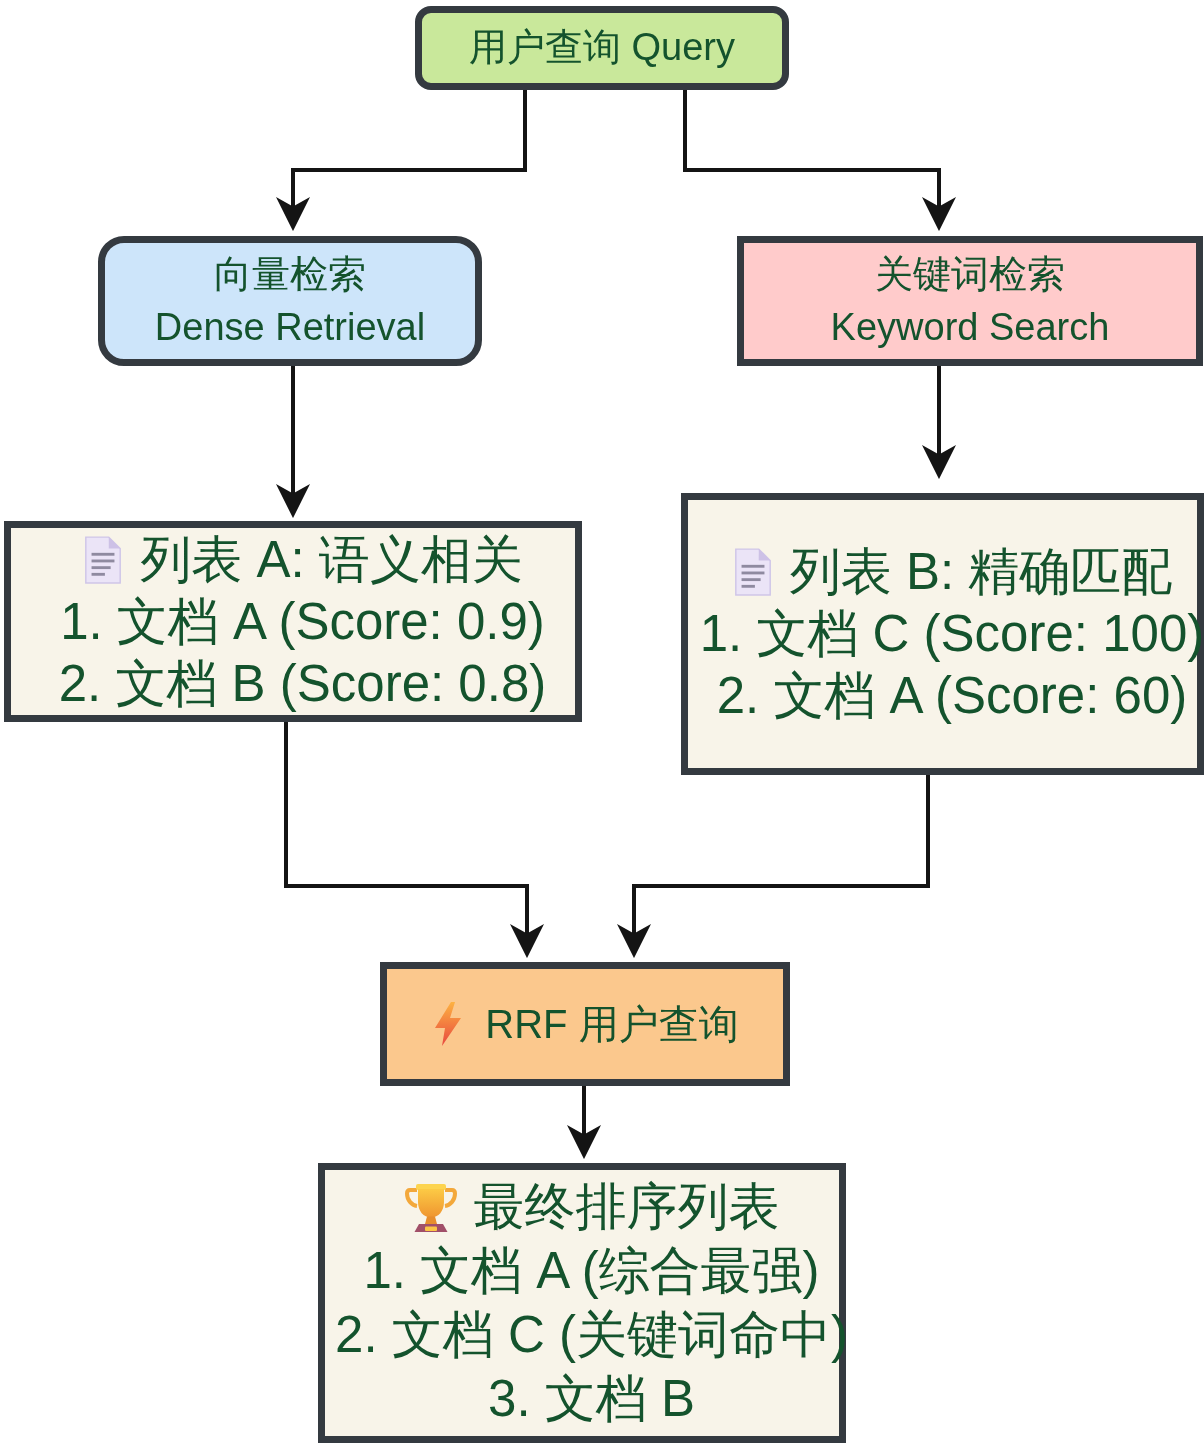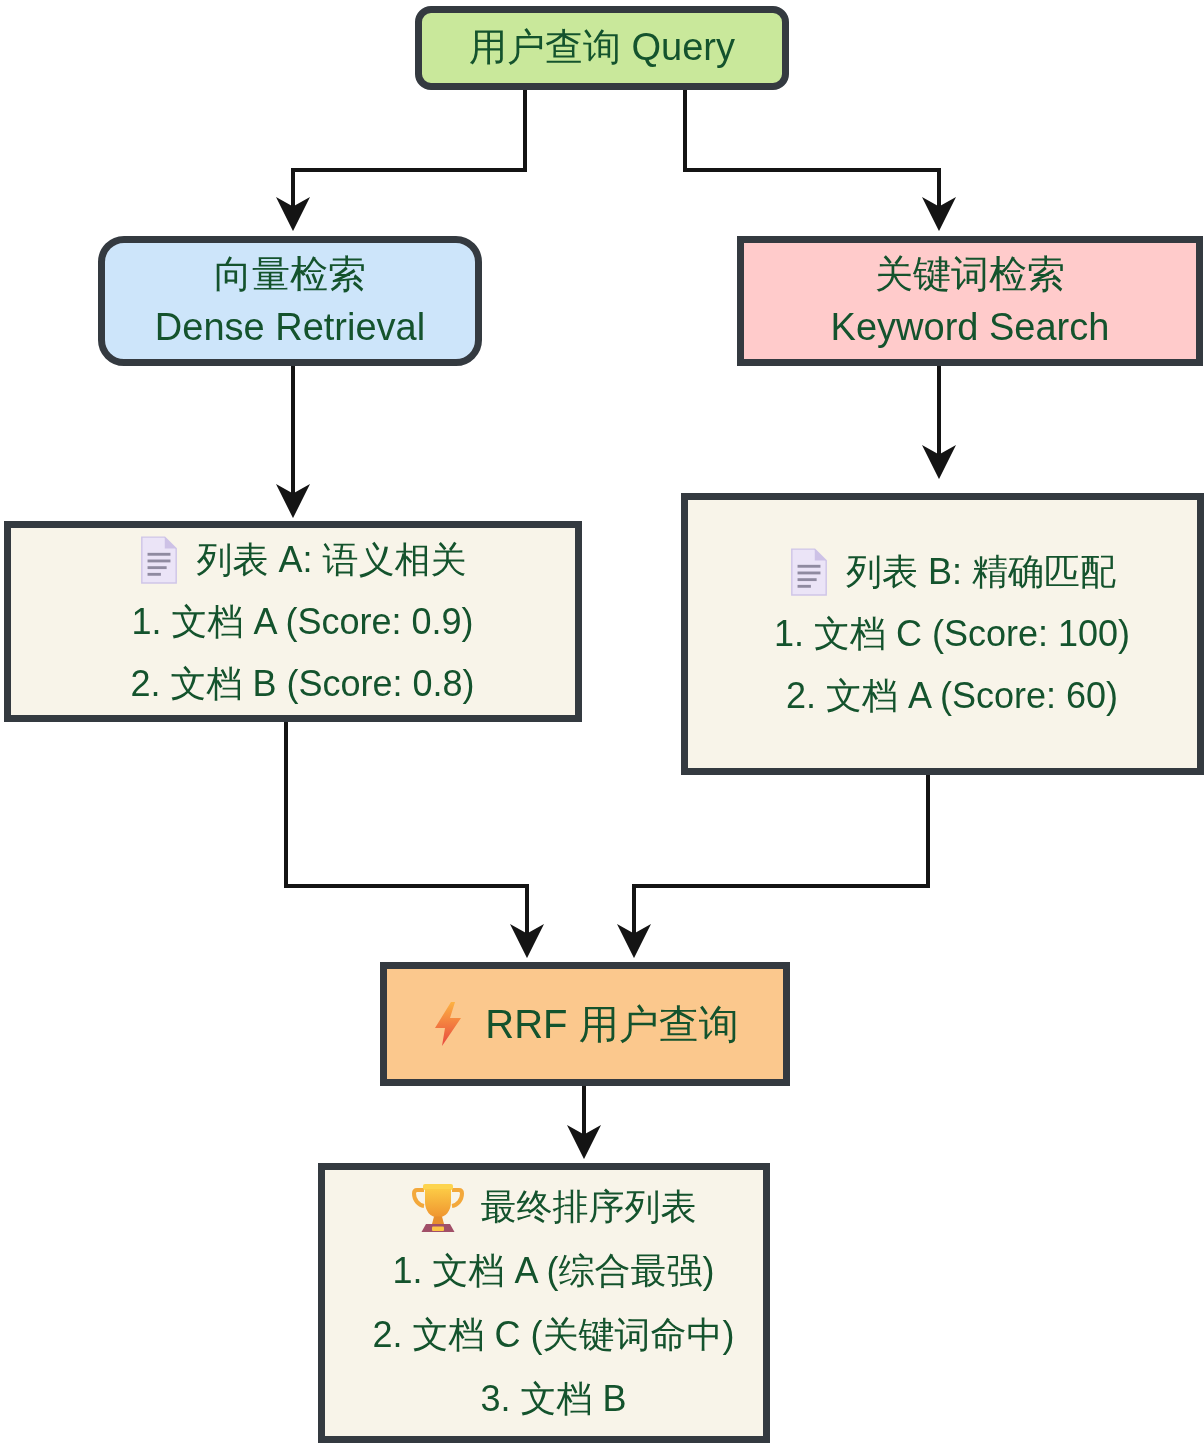--- a/index.html
+++ b/index.html
@@ -41,27 +41,27 @@
     background: #cde5fa;
     font-size: 38px; line-height: 53px; border-radius: 26px;
   }
   .node-keyword {
     left: 737px; top: 236px; width: 466px; height: 130px;
     background: #ffcbcb;
     font-size: 38px; line-height: 53px; align-items: center;
   }
   .panel {
     background: #f8f4e9;
-    font-size: 36px;
+    font-size: 51px;
     line-height: 62px;
     padding-left: 19px;
   }
   .node-list-a { left: 4px;   top: 521px;  width: 578px; height: 201px; }
   .node-list-b { left: 681px; top: 482px;  width: 523px; height: 282px; margin-top: 11px; }
-  .node-final  { left: 318px; top: 1163px; width: 452px; height: 280px; line-height: 64px; }
+  .node-final  { left: 318px; top: 1163px; width: 528px; height: 280px; line-height: 64px; }
   .node-rrf {
     left: 380px; top: 962px; width: 410px; height: 124px;
     background: #fbc88d;
     font-size: 40px;
     flex-direction: row;
     gap: 20px;
   }
   .title-row {
     display: flex;
     align-items: center;

